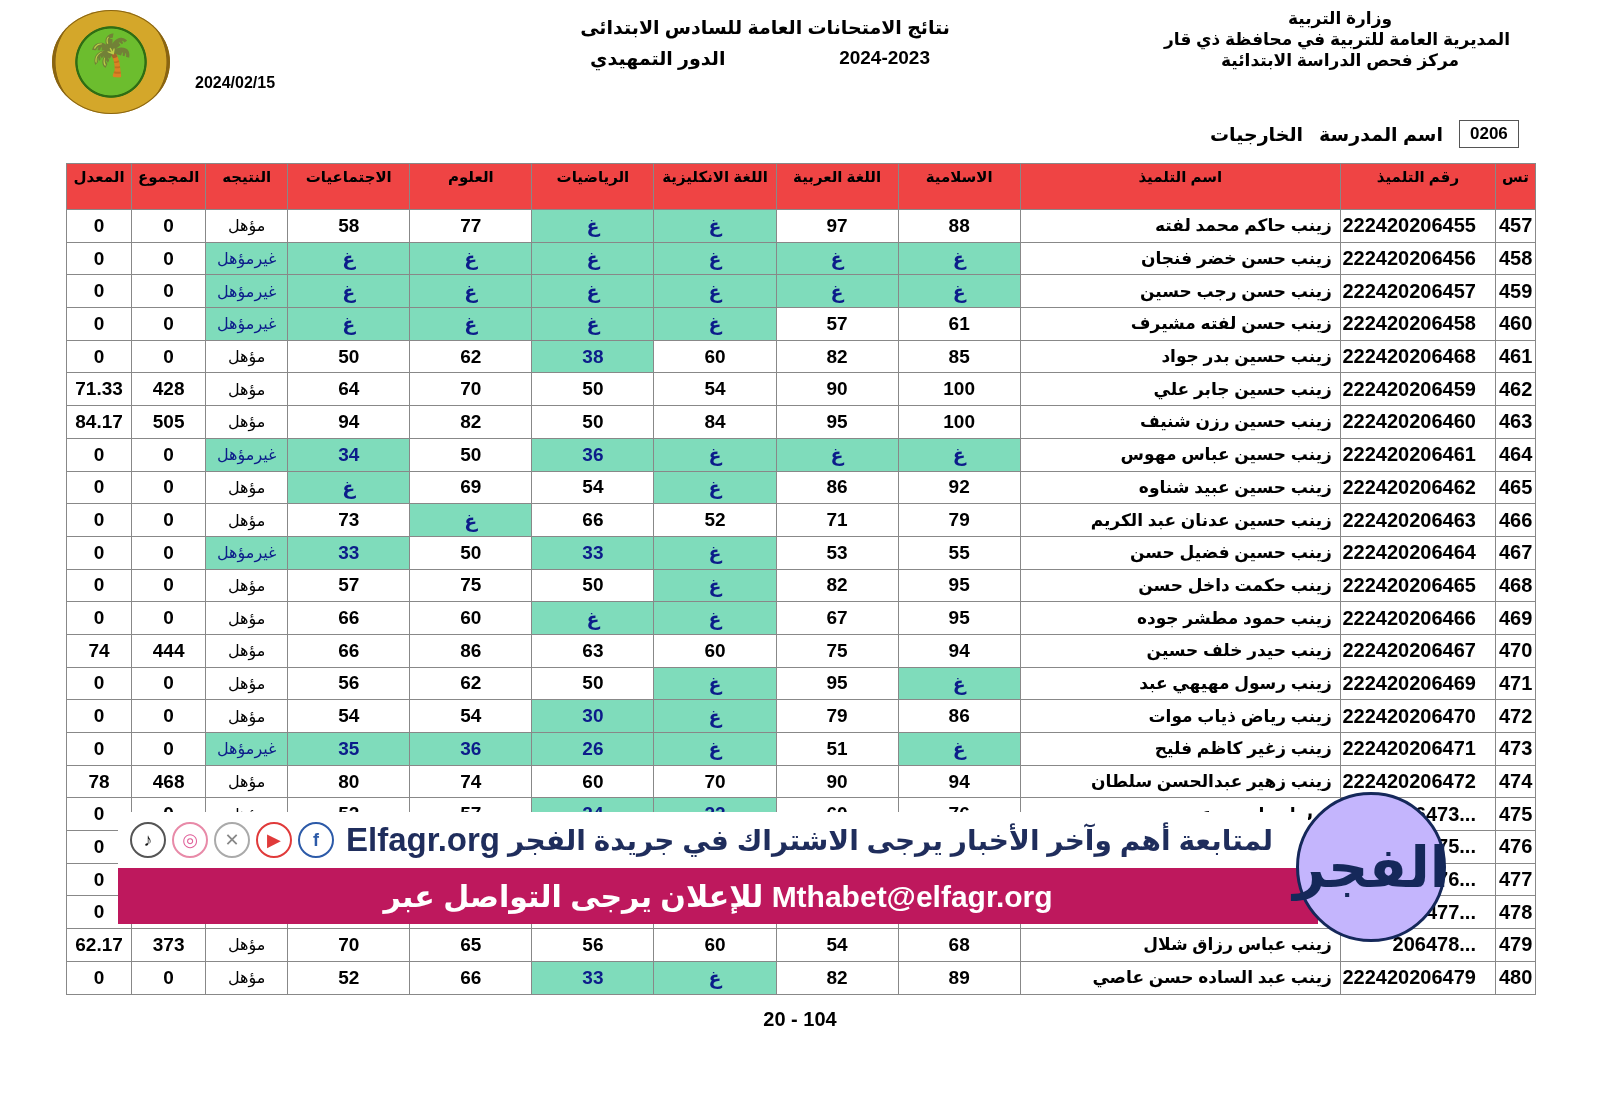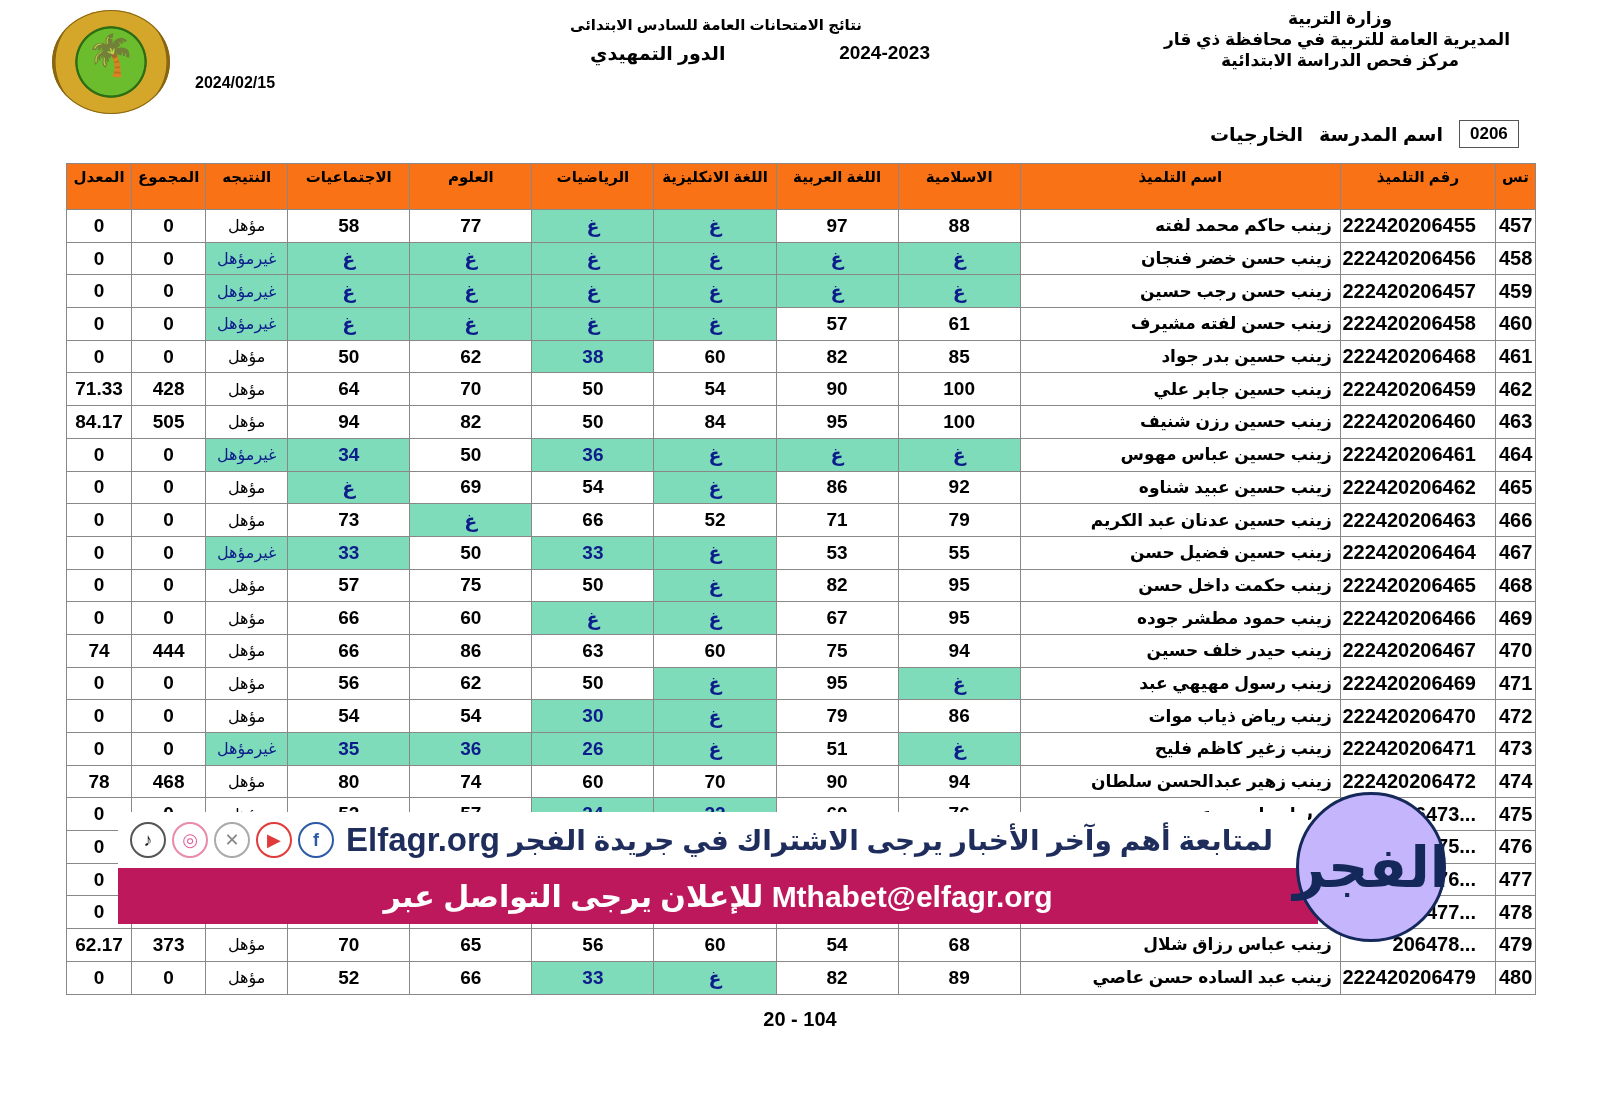--- a/index.html
+++ b/index.html
@@ -3,33 +3,33 @@
 <meta charset="utf-8">
 <style>
   html, body { margin: 0; padding: 0; background: #ffffff; }
   body { width: 1600px; height: 1120px; position: relative; overflow: hidden;
          font-family: "Liberation Sans", "DejaVu Sans", sans-serif; color: #000; }
 
   .ministry { position: absolute; top: 8px; left: 1170px; width: 340px; direction: rtl; text-align: center;
               font-weight: bold; font-size: 17px; line-height: 21px; }
   .ministry div { white-space: nowrap; }
   .title { position: absolute; top: 16px; left: 570px; width: 380px; direction: rtl; font-weight: bold; }
-  .title .l1 { font-size: 15px; text-align: left; }
+  .title .l1 { font-size: 19px; text-align: right; }
   .title .l2 { font-size: 19px; margin-top: 8px; display: flex; justify-content: space-between; padding: 0 20px; }
   .date { position: absolute; top: 74px; left: 195px; font-weight: bold; font-size: 16px; }
   .logo { position: absolute; top: 10px; left: 52px; width: 118px; height: 104px; border-radius: 50%;
           background: radial-gradient(circle at 50% 50%, #6cbd2e 0 42%, #2f6d14 43% 45%, #d4a72a 46% 70%, #8a6512 71% 74%, #e8c24a 75% 100%);
           box-shadow: 0 0 0 1px #8a6512 inset; }
   .logo .palm { position: absolute; left: 50%; top: 22px; transform: translateX(-50%); font-size: 40px; color: #f1d65a; }
   .school { position: absolute; top: 120px; left: 1210px; direction: rtl; font-weight: bold; font-size: 19px; display: flex; align-items: center; gap: 16px; }
   .school .code { border: 1px solid #555; padding: 3px 10px; font-size: 17px; }
 
   table.grades { position: absolute; top: 163px; left: 66px; width: 1470px; border-collapse: collapse; direction: rtl;
                  table-layout: fixed; font-weight: bold; }
-  table.grades th { background: #f97316; height: 40px; vertical-align: top; padding-top: 4px; font-size: 15px;
+  table.grades th { background: #ef4444; height: 40px; vertical-align: top; padding-top: 4px; font-size: 15px;
                     border: 1px solid #888; }
   table.grades td { height: 31.7px; border: 1px solid #888; text-align: center; font-size: 19px; padding: 0; }
   table.grades td.name { text-align: right; padding-right: 8px; font-size: 17px; }
   table.grades td.num { text-align: right; padding-right: 19px; font-size: 20px; }
   table.grades td.idx { text-align: left; padding-left: 3px; font-size: 20px; }
   table.grades td.res { font-size: 16px; font-weight: normal; }
   td.fail { background: #7fdcbb; color: #0c1c8a; }
 
   .page { position: absolute; top: 1008px; left: 0; width: 1600px; text-align: center; font-weight: bold; font-size: 20px; }
 

